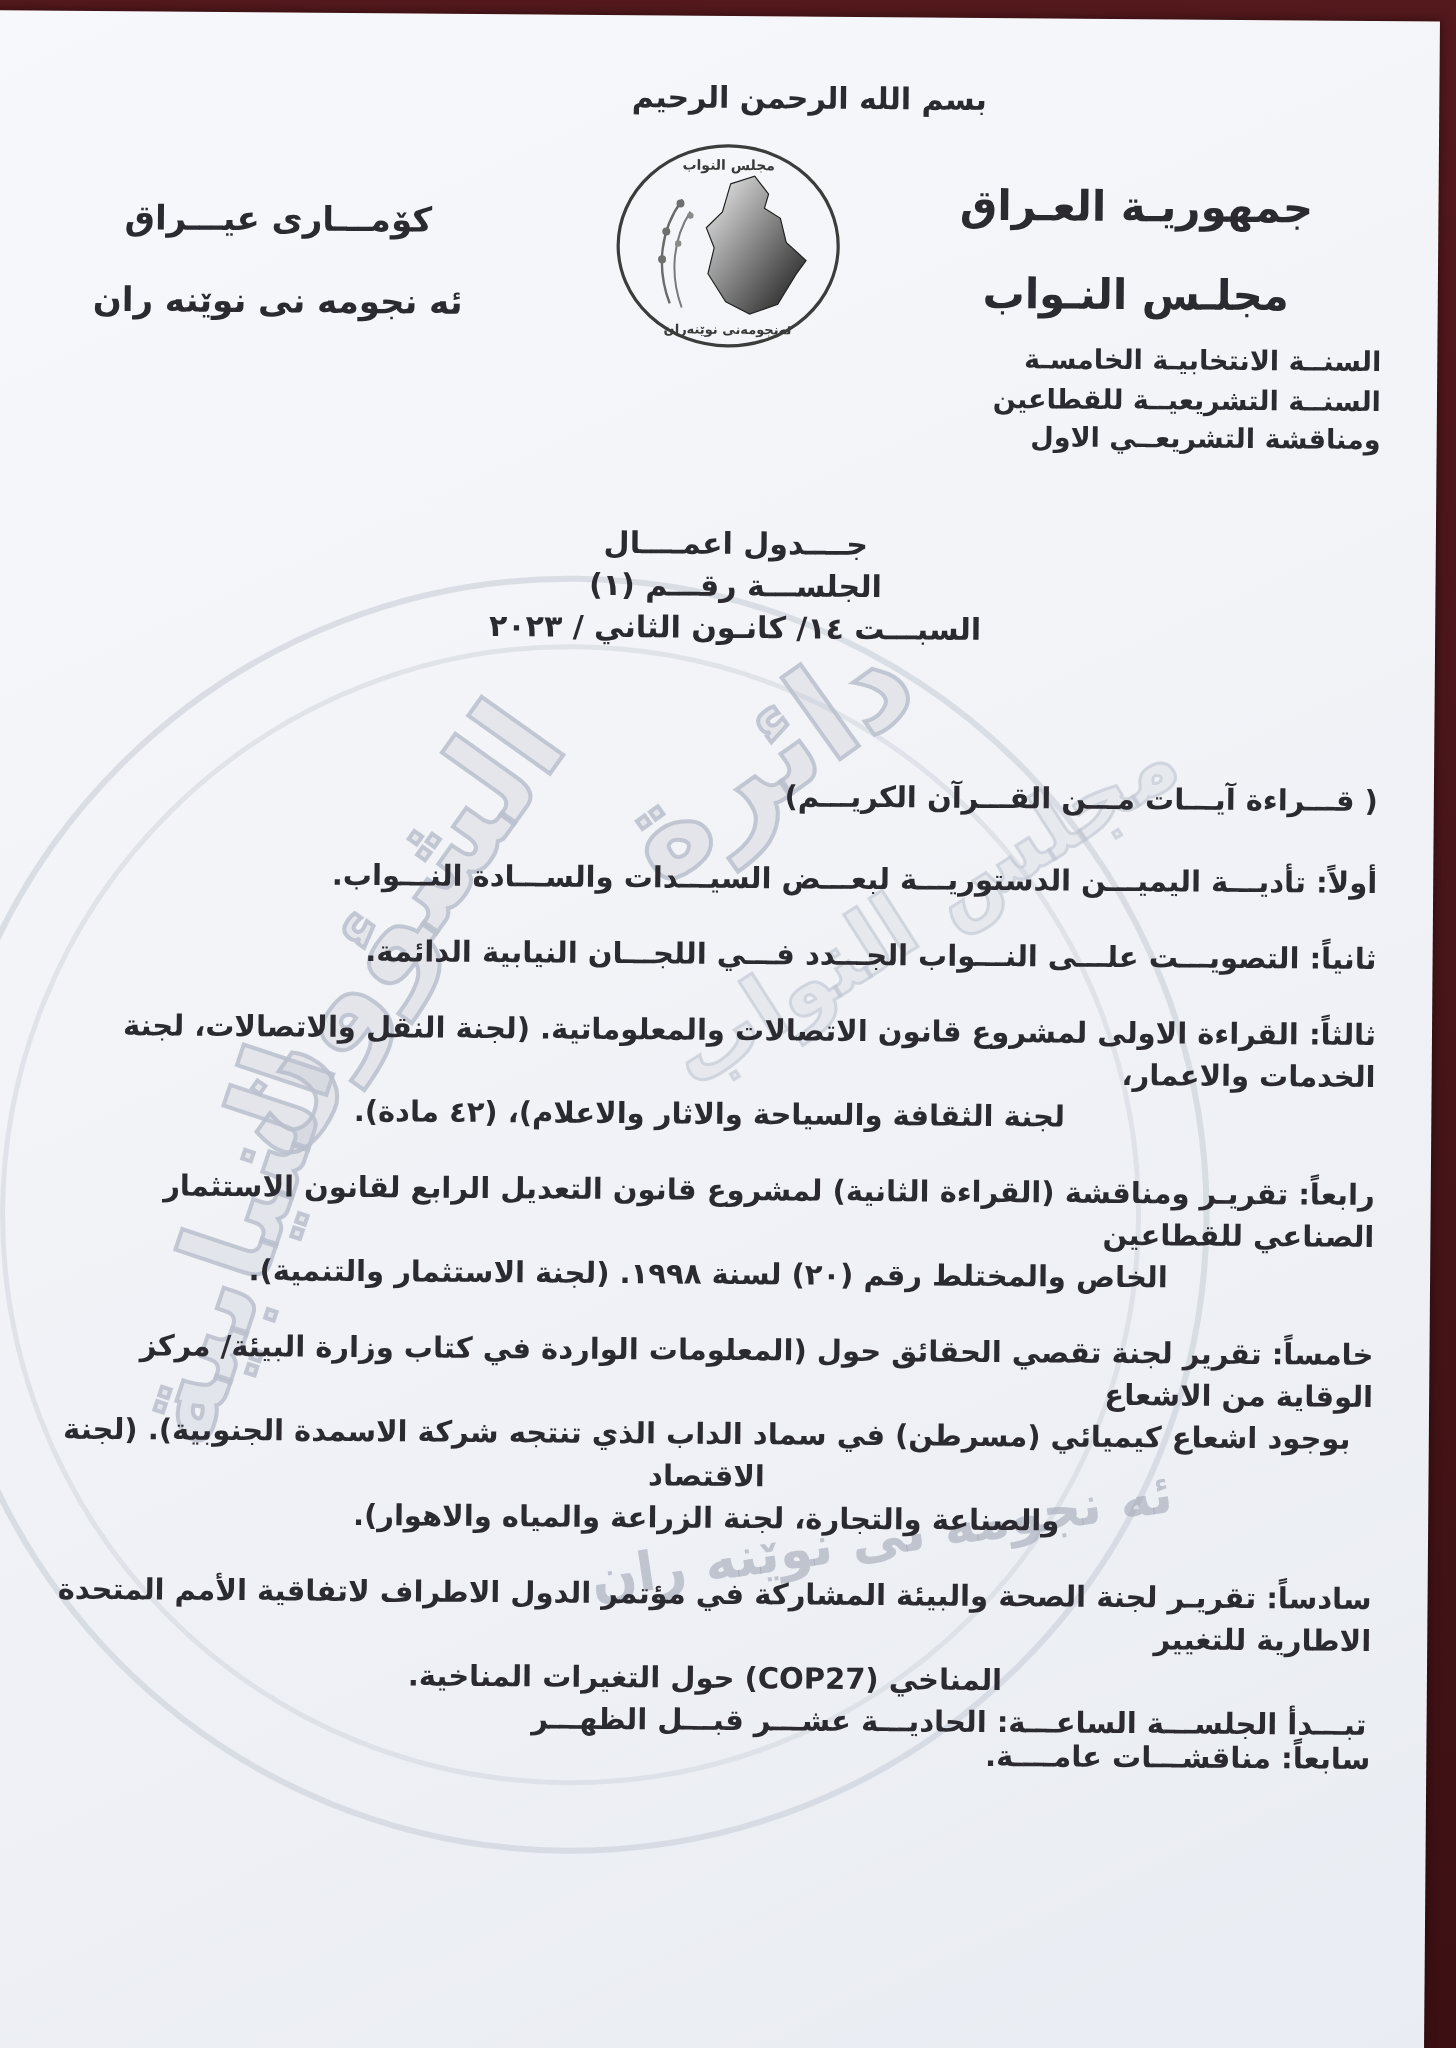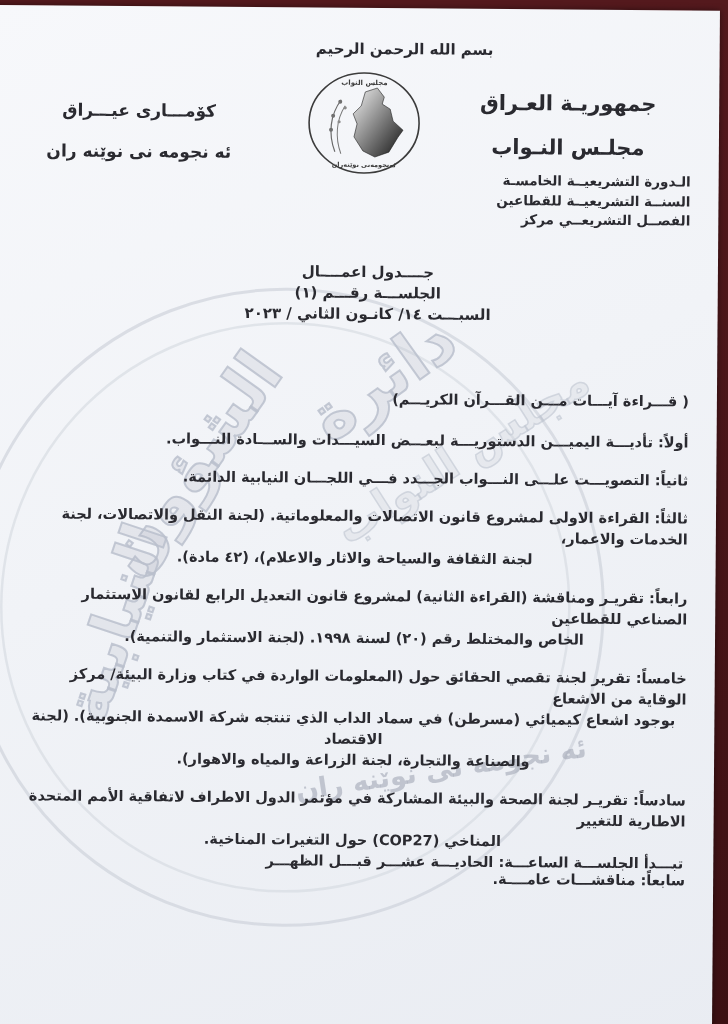--- a/index.html
+++ b/index.html
@@ -117,23 +117,23 @@
       <text x="59" y="15" text-anchor="middle" font-size="7" font-weight="bold" fill="#3a3a3a">مجلس النواب</text>
       <text x="59" y="97" text-anchor="middle" font-size="6.5" font-weight="bold" fill="#3a3a3a">ئەنجومەنی نوێنەران</text>
     </svg>
 
     <div class="hdr-kurdish">
       <div>کۆمـــاری عیـــراق</div>
       <div>ئه نجومه نی نوێنه ران</div>
     </div>
 
     <div class="session-info">
-        <div class="wline">الـدورة التشريعيــة الخامسـة</div>
+        <div class="wline">السنــة الانتخابيـة الخامسـة</div>
         <div class="wline">السنــة التشريعيــة للقطاعين</div>
-        <div class="wline">الفصــل التشريعــي  مركز</div>
+        <div class="wline">ومناقشة التشريعــي  الاول</div>
       </div>
 
     <div class="title-block">
         <div class="wline">جــــدول اعمــــال</div>
         <div class="wline">الجلســـة رقـــم (١)</div>
         <div class="wline">السبـــت ١٤/ كانـون الثاني / ٢٠٢٣</div>
       </div>
 
     <div class="body-block">
       <div class="opening">( قـــراءة آيـــات مـــن القـــرآن الكريـــم)</div>

